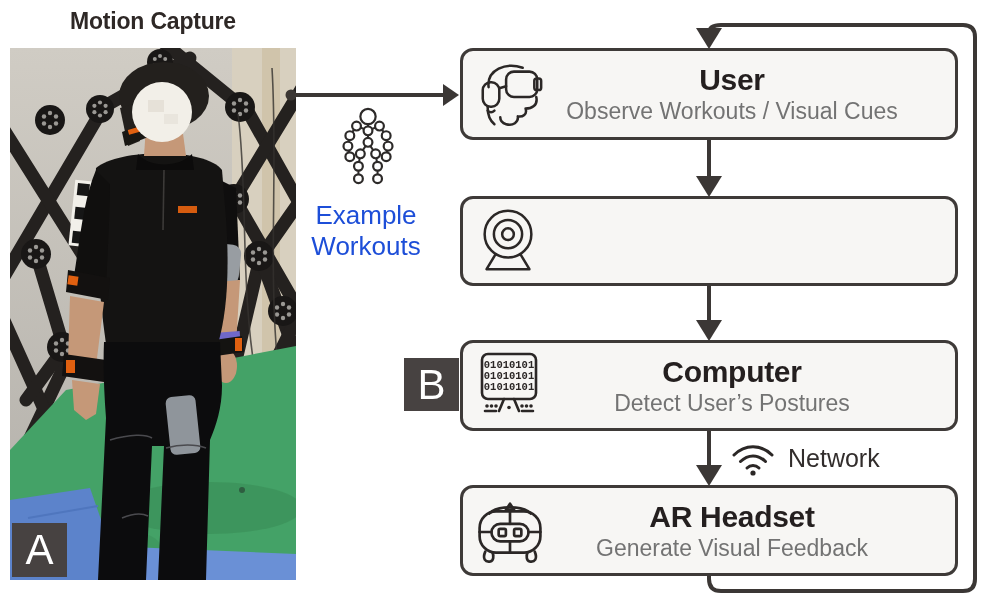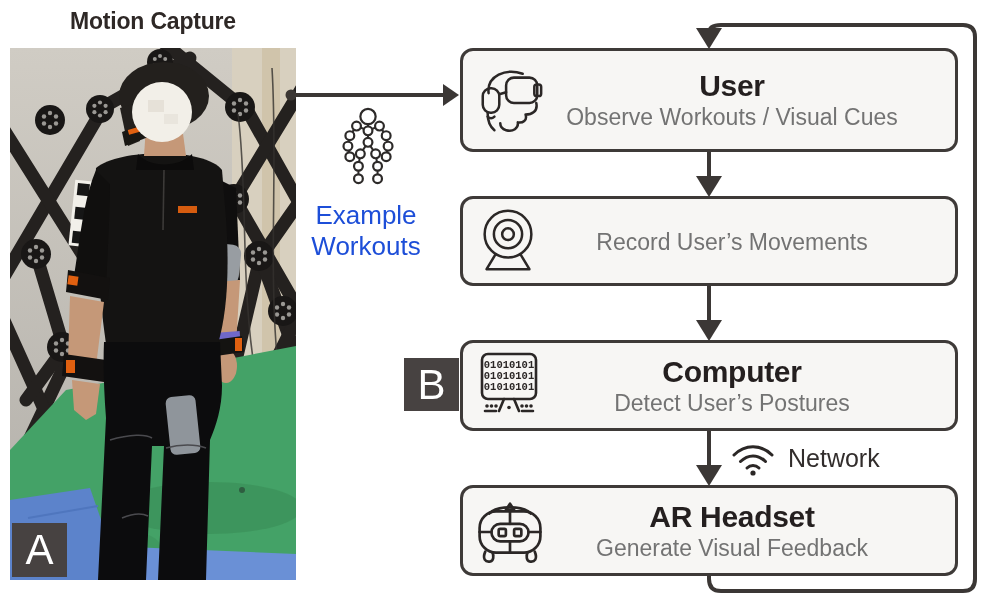--- a/index.html
+++ b/index.html
@@ -23,21 +23,21 @@
   .connectors{position:absolute;left:0;top:0;z-index:1;pointer-events:none;}
   .skel{position:absolute;left:330px;top:106px;}
   .example-label{
     position:absolute;left:288px;top:200px;width:156px;text-align:center;
     font-size:26px;line-height:31px;color:#1d4ed8;
   }
   .node{
     position:absolute;left:460px;width:498px;box-sizing:border-box;
     background:#f7f6f4;border:3.5px solid #3e3a38;border-radius:13px;z-index:3;
   }
-  .node-user{top:48px;height:104px;}
+  .node-user{top:48px;height:92px;}
   .node-webcam{top:196px;height:90px;}
   .node-computer{top:340px;height:91px;}
   .node-ar{top:485px;height:91px;}
   .node-icon{position:absolute;left:13px;top:50%;transform:translateY(-50%);}
   .node-text{
     height:100%;display:flex;flex-direction:column;justify-content:center;
     padding-left:46px;text-align:center;
   }
   .node-title{font-size:30px;font-weight:700;line-height:33px;color:#241f1f;letter-spacing:-0.3px;}
   .node-sub{font-size:23px;line-height:27px;color:#737373;margin-top:2px;}
@@ -370,21 +370,20 @@
   <div class="node node-webcam">
     <svg class="node-icon" width="64" height="72" viewBox="0 0 62 74">
       <g stroke="#2b2726" stroke-width="2.6" fill="none" stroke-linecap="round" stroke-linejoin="round">
         <circle cx="31" cy="30" r="24"></circle>
         <circle cx="31" cy="30" r="14.5"></circle>
         <circle cx="31" cy="30" r="6"></circle>
         <path d="M 18 51 L 9 66 H 53 L 44 51"></path>
       </g>
     </svg>
     <div class="node-text">
-      <div class="node-sub">Record User’s Movements</div>
     </div>
   </div>
 
   <div class="node node-computer">
     <svg class="node-icon" width="66" height="72" viewBox="0 0 64 72">
       <g stroke="#2b2726" stroke-width="2.6" fill="none" stroke-linecap="round" stroke-linejoin="round">
         <rect x="5" y="4" width="54" height="45" rx="6"></rect>
         <path d="M 27 49 L 22 61 M 37 49 L 42 61"></path>
         <path d="M 8 61 H 19 M 45 61 H 56"></path>
       </g>

